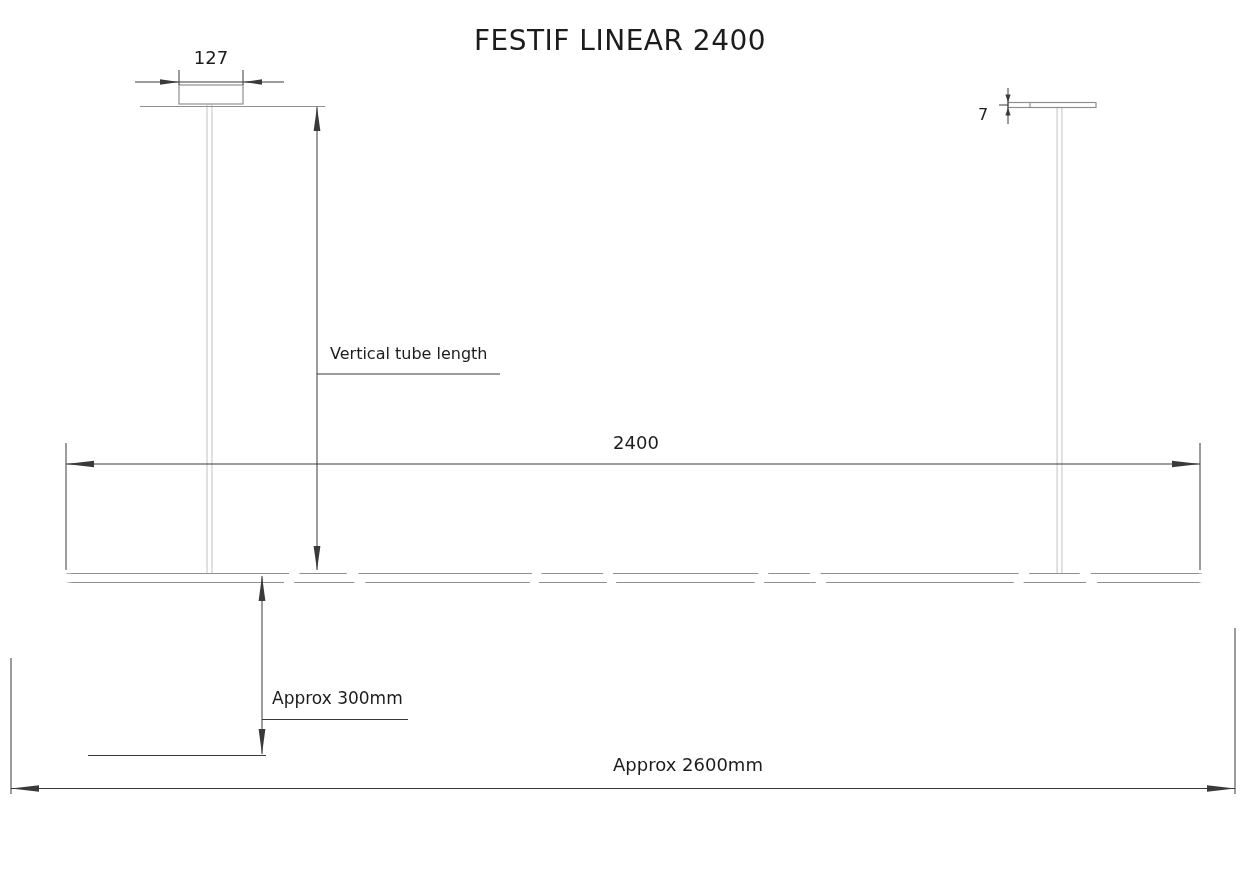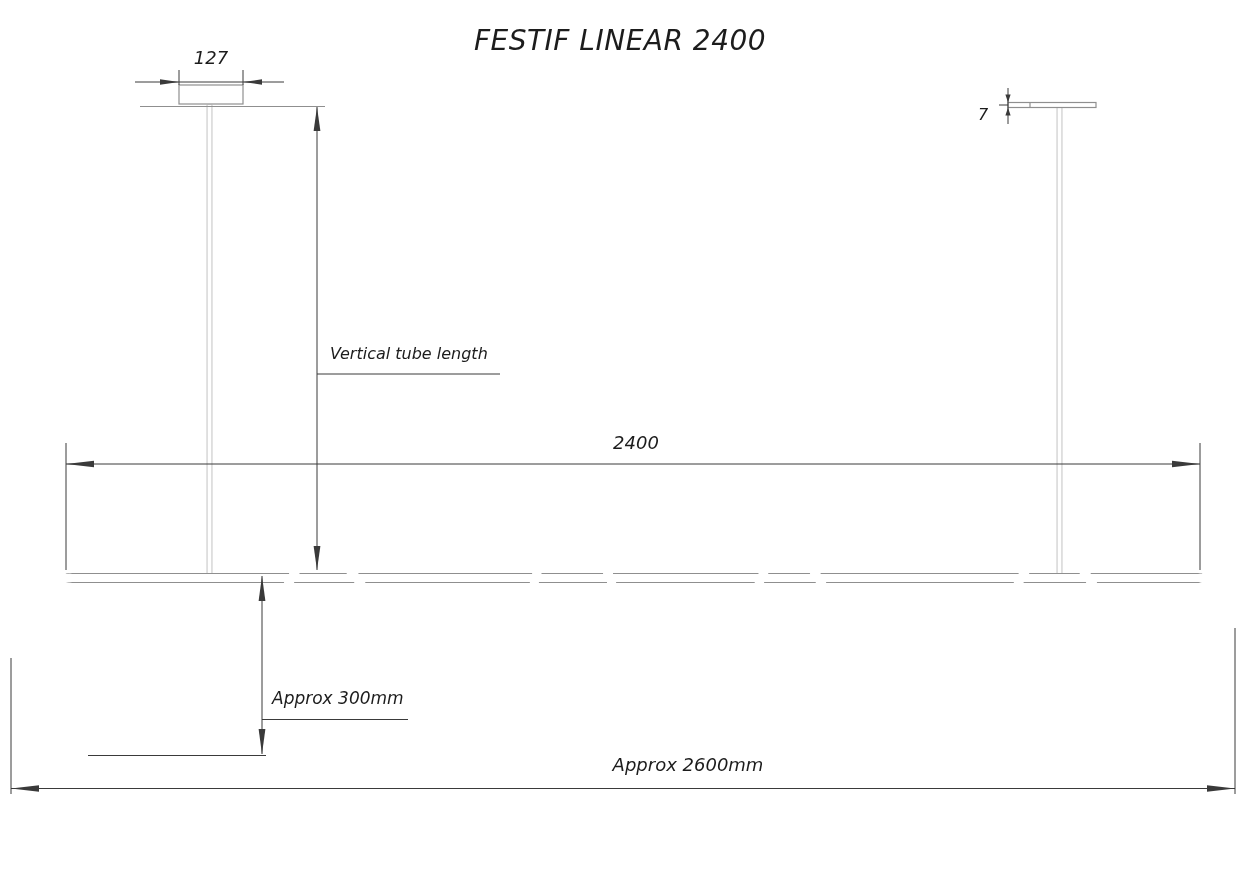--- a/index.html
+++ b/index.html
@@ -2,21 +2,21 @@
 <html style="--background: #ffffff; --drawing-line: #8f8f8f; --dimension-line: #3a3a3a; --text: #1c1c1c;"><head>
 <meta charset="utf-8">
 <style>
   :root{
     --background:#ffffff;
     --drawing-line:#8f8f8f;
     --dimension-line:#3a3a3a;
     --text:#1c1c1c;
   }
   html,body{margin:0;padding:0;background:var(--background);}
-  .stage{position:relative;width:1240px;height:883px;background:var(--background);overflow:hidden;font-style:italic;}
+  .stage{position:relative;width:1240px;height:883px;background:var(--background);overflow:hidden;}
   svg{display:block;}
   text{font-family:"DejaVu Sans","Liberation Sans",sans-serif;fill:var(--text);}
   .title-text{font-size:28px;letter-spacing:0.5px;}
   .dim-label-lg{font-size:18px;}
   .dim-label-md{font-size:17px;}
   .dim-label-sm{font-size:16px;}
   .dim{stroke:var(--dimension-line);stroke-width:1;fill:none;}
   .outline{stroke:var(--drawing-line);stroke-width:1.2;fill:none;}
   .outline-filled{stroke:var(--drawing-line);stroke-width:1.2;fill:var(--background);}
   .dim-arrow{fill:var(--dimension-line);stroke:none;}

